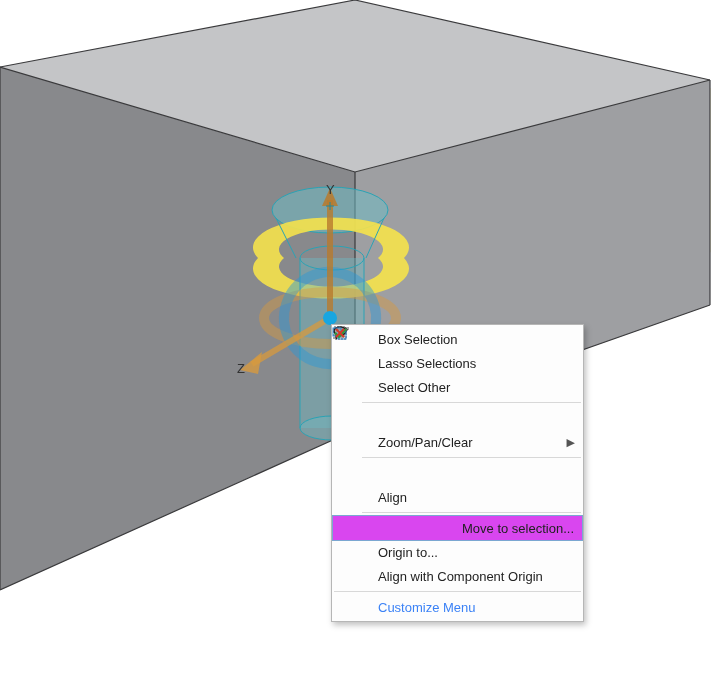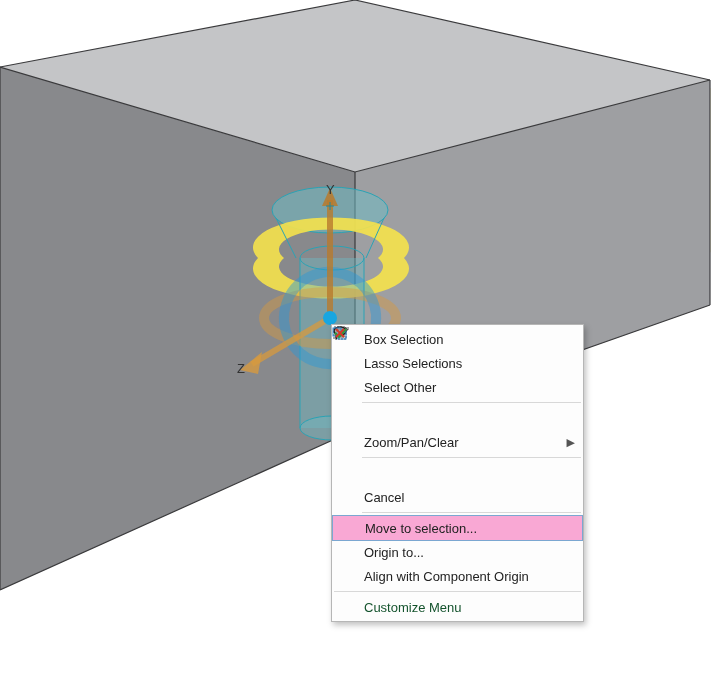--- a/index.html
+++ b/index.html
@@ -54,45 +54,47 @@
     width: 22px;
     height: 18px;
     display: flex;
     align-items: center;
     justify-content: center;
     margin-right: 6px;
   }
   .menu-item .label {
     flex: 1;
     white-space: nowrap;
+    margin-left: 14px;
   }
   .menu-item .arrow {
     width: 10px;
     text-align: right;
     color: #555;
     font-size: 11px;
   }
   .menu-item.highlight {
-    background: #f9a8d4;
+    background: #d946ef;
     border: 1px solid #7ba7d1;
     margin: -1px 0;
     height: 24px;
+    text-align: right;
   }
   .menu-sep {
     height: 1px;
     margin: 3px 2px 3px 30px;
     background: #d8d8d8;
   }
   .menu-footer-sep {
     height: 1px;
     margin: 3px 2px;
     background: #d8d8d8;
   }
   .menu-item.footer .icon { width: 22px; }
-  .menu-item.footer .label { color: #14532d; }
+  .menu-item.footer .label { color: #3b82f6; }
 
   
   .ico svg { display:block; }
 </style>
 </head>
 <body>
 
 <div class="viewport">
 
   <svg width="711" height="673" viewBox="0 0 711 673">
@@ -216,21 +218,21 @@
           </svg>
       </span>
     </div>
 
     <div class="menu-item">
       <span class="icon ico">
         <svg width="16" height="16">
             <path d="M4 4 L12 12 M12 4 L4 12" stroke="#d23b2a" stroke-width="2.2"></path>
           </svg>
       </span>
-      <span class="label">Cancel</span>
+      <span class="label">Align</span>
     </div>
 
     <div class="menu-sep"></div>
 
 
     <div class="menu-item highlight">
       <span class="icon"></span>
       <span class="label">Move to selection...</span>
     </div>
 

